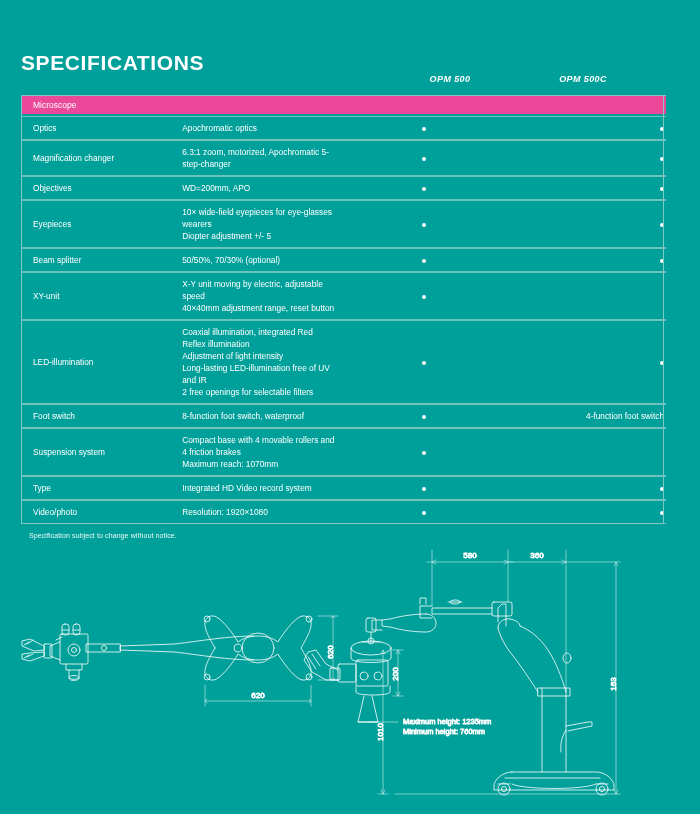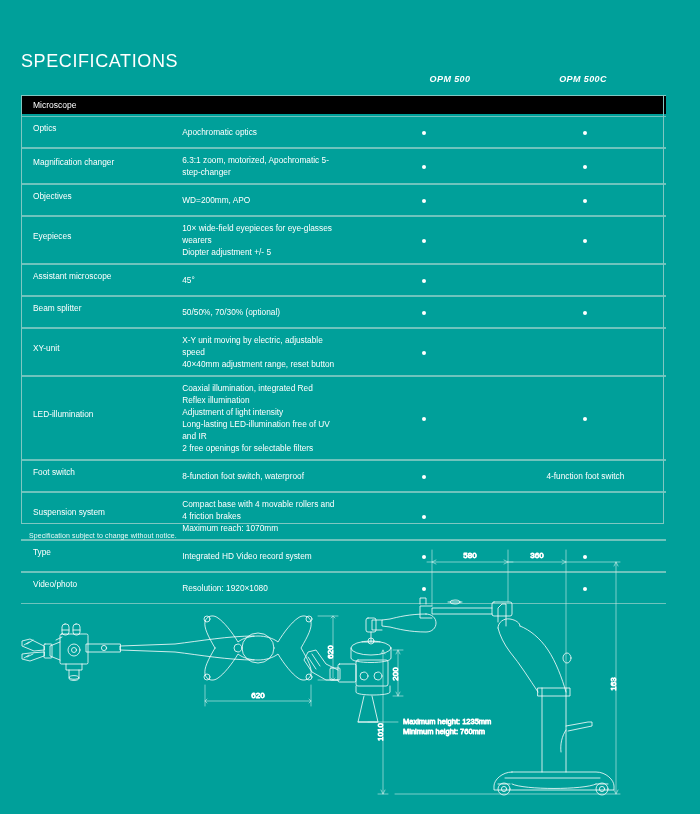--- a/index.html
+++ b/index.html
@@ -20,23 +20,23 @@
     position: relative;
     width: 700px;
     height: 814px;
   }
 
   
   .title {
     position: absolute;
     left: 21px;
     top: 52px;
-    font-size: 18px;
+    font-size: 21px;
     letter-spacing: 0.6px;
-    font-weight: 400;
+    font-weight: 700;
     color: #ffffff;
     line-height: 1;
   }
 
   
   .col-headers {
     position: absolute;
     left: 0;
     top: 74px;
     width: 700px;
@@ -61,52 +61,52 @@
   .spec-table {
     position: absolute;
     left: 21px;
     top: 95px;
     width: 645px;
     border-collapse: separate;
     border-spacing: 0;
     table-layout: fixed;
   }
   .spec-table tr.section-row td {
-    background: #000000;
+    background: #ec4899;
     color: #ffffff;
     font-size: 8.5px;
     padding: 4px 0 4px 12px;
     height: 9px;
     border-bottom: 2px solid #00a09a;
     border-top: 1px solid #7fc7c1;
   }
   .spec-table tr.spec-row td {
     background: #00a09a;
     border-top: 1px solid #6fc3bd;
     border-bottom: 1px solid #6fc3bd;
     font-size: 8.3px;
     color: #ffffff;
     vertical-align: middle;
     line-height: 1.45;
   }
   .spec-table tr.spec-row td.c-label {
-    padding: 5px 4px 13px 12px;
+    padding: 5px 4px 5px 12px;
     width: 117px;
   }
   .spec-table tr.spec-row td.c-desc {
     padding: 5px 6px 5px 0;
   }
   .spec-table tr.spec-row td.c-m1,
   .spec-table tr.spec-row td.c-m2 {
     width: 100px;
     text-align: center;
     padding: 5px 2px;
   }
   .spec-table tr.spec-row td.c-m1 { width: 104px; }
-  .spec-table tr.spec-row td.c-m2 { width: 136px; }
+  .spec-table tr.spec-row td.c-m2 { width: 136px; text-align: right; }
 
   
   .table-frame {
     position: absolute;
     left: 21px;
     top: 95px;
     width: 643px;
     height: 429px;
     border: 1px solid #7fc7c1;
     box-sizing: border-box;
@@ -194,26 +194,20 @@
           <td class="c-desc multi-line">WD=200mm, APO</td>
           <td class="c-m1"><span class="dot"></span></td>
           <td class="c-m2"><span class="dot"></span></td>
         </tr>
         <tr class="spec-row">
           <td class="c-label">Eyepieces</td>
           <td class="c-desc multi-line">10× wide-field eyepieces for eye-glasses wearers
 Diopter adjustment +/- 5</td>
           <td class="c-m1"><span class="dot"></span></td>
           <td class="c-m2"><span class="dot"></span></td>
-        </tr>
-        <tr class="spec-row">
-          <td class="c-label">Assistant microscope</td>
-          <td class="c-desc multi-line">45°</td>
-          <td class="c-m1"><span class="dot"></span></td>
-          <td class="c-m2"></td>
         </tr>
         <tr class="spec-row">
           <td class="c-label">Beam splitter</td>
           <td class="c-desc multi-line">50/50%, 70/30% (optional)</td>
           <td class="c-m1"><span class="dot"></span></td>
           <td class="c-m2"><span class="dot"></span></td>
         </tr>
         <tr class="spec-row">
           <td class="c-label">XY-unit</td>
           <td class="c-desc multi-line">X-Y unit moving by electric, adjustable speed

